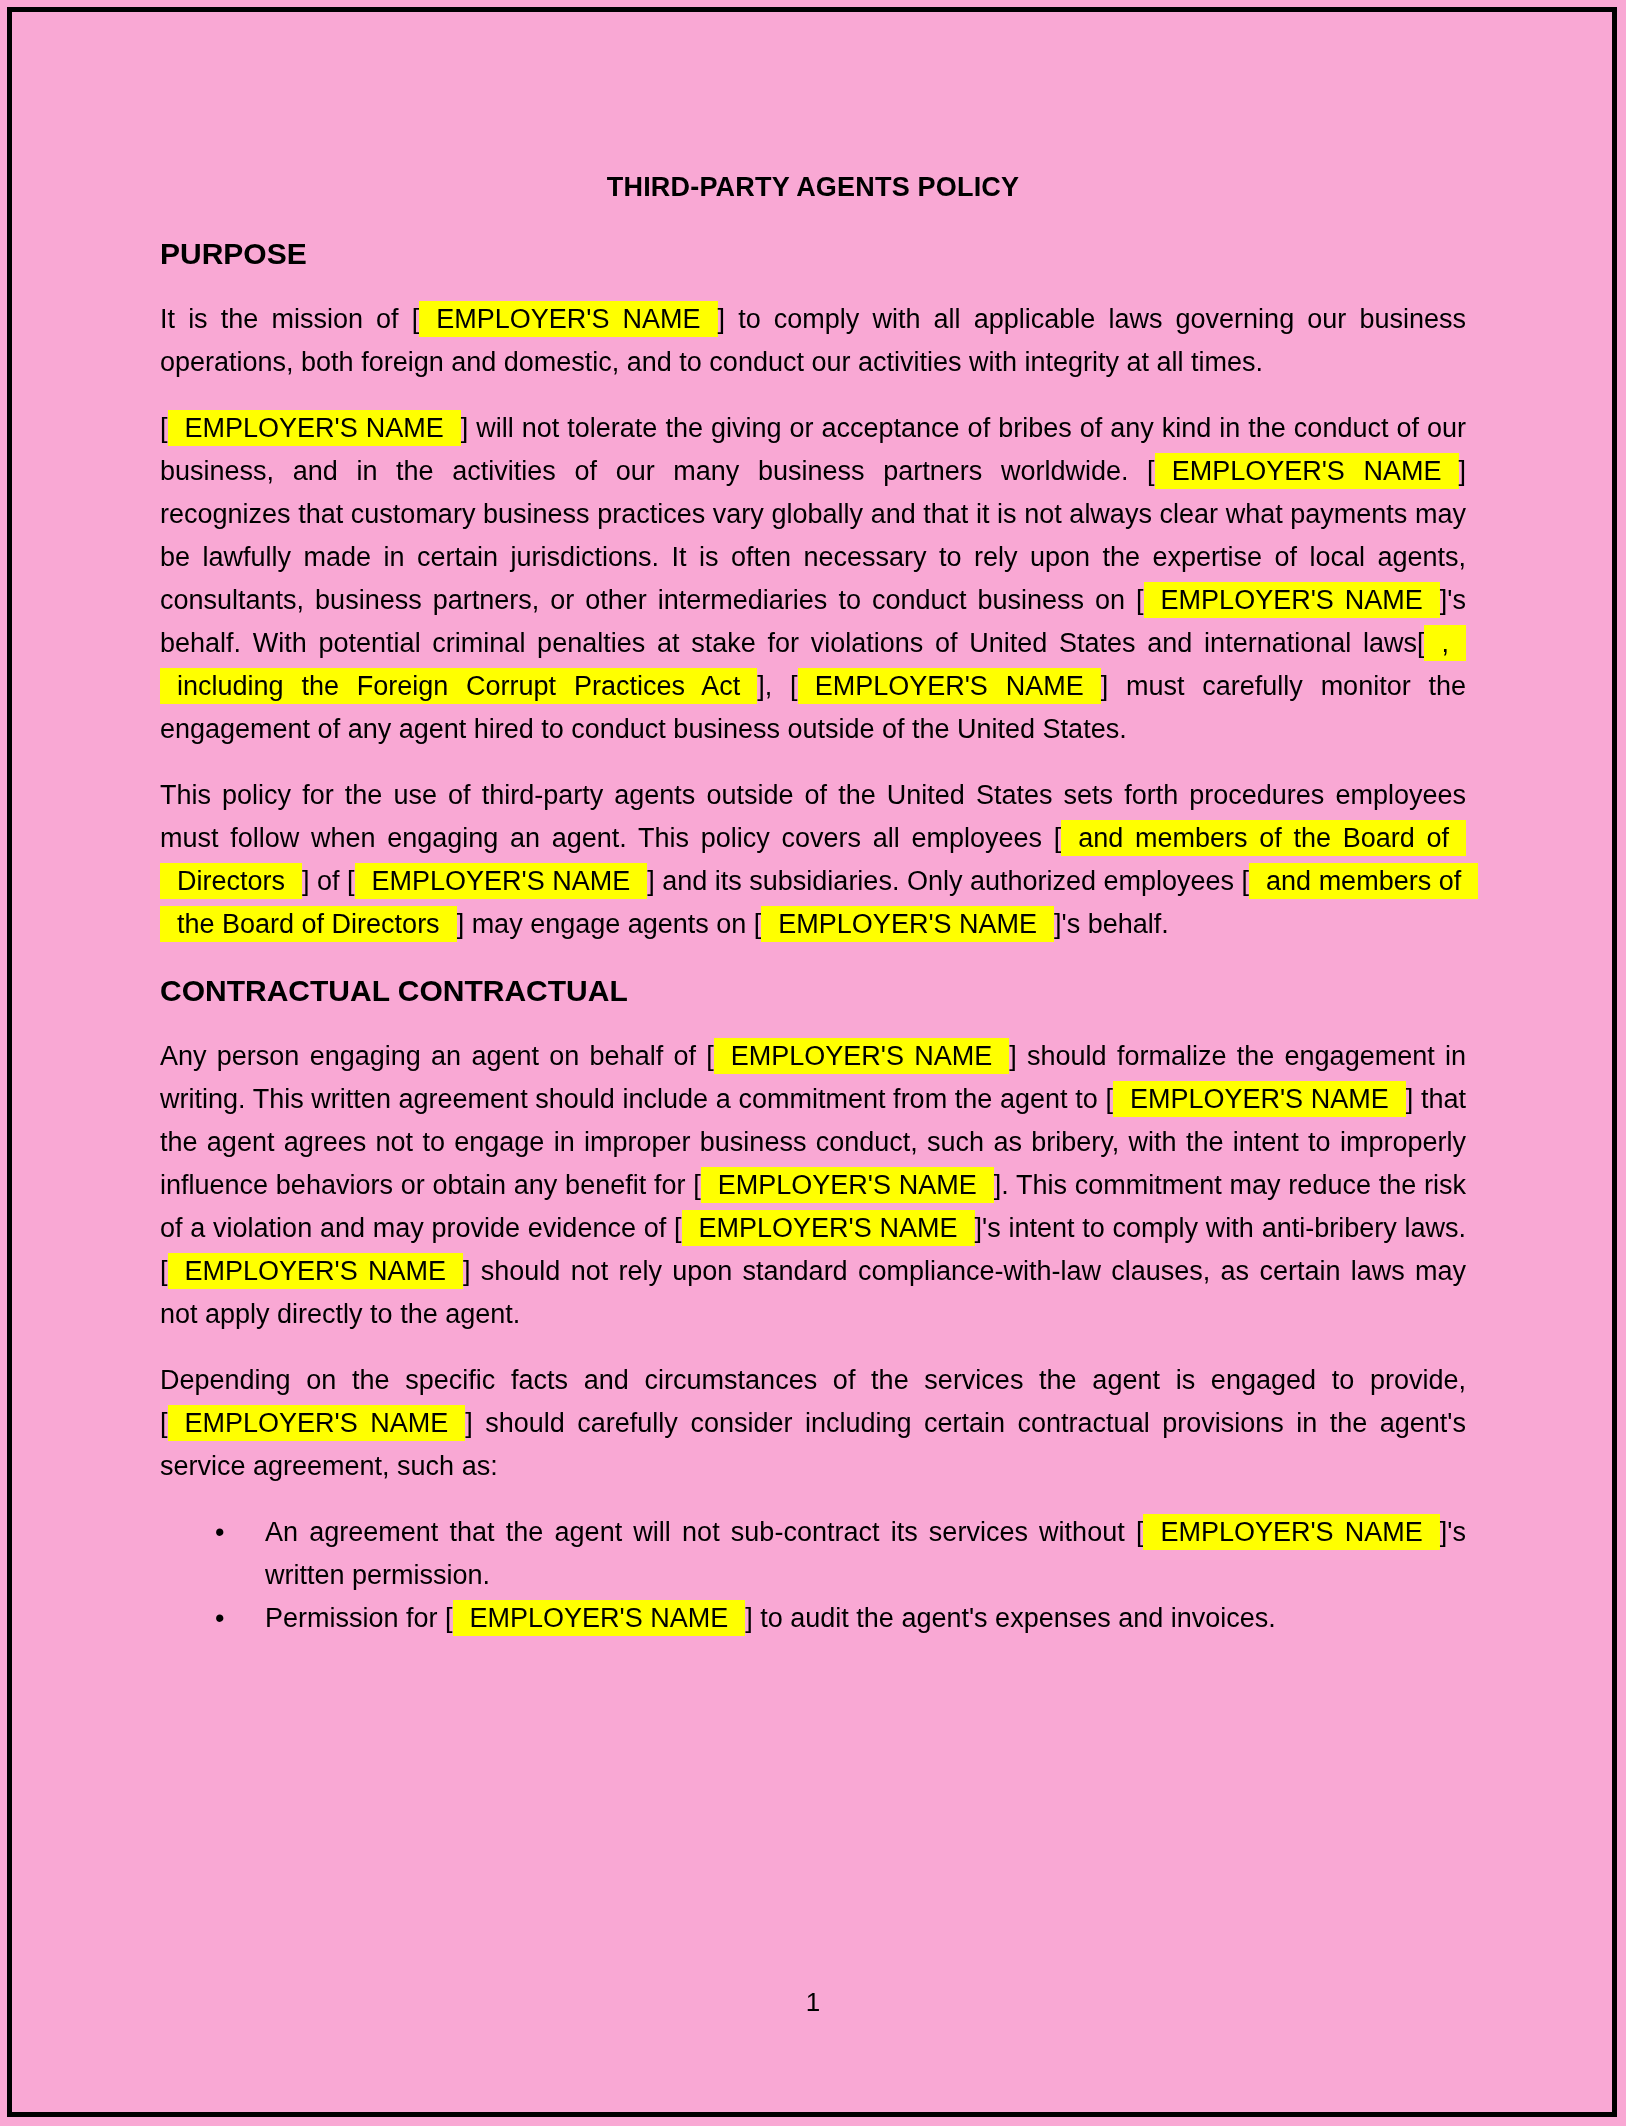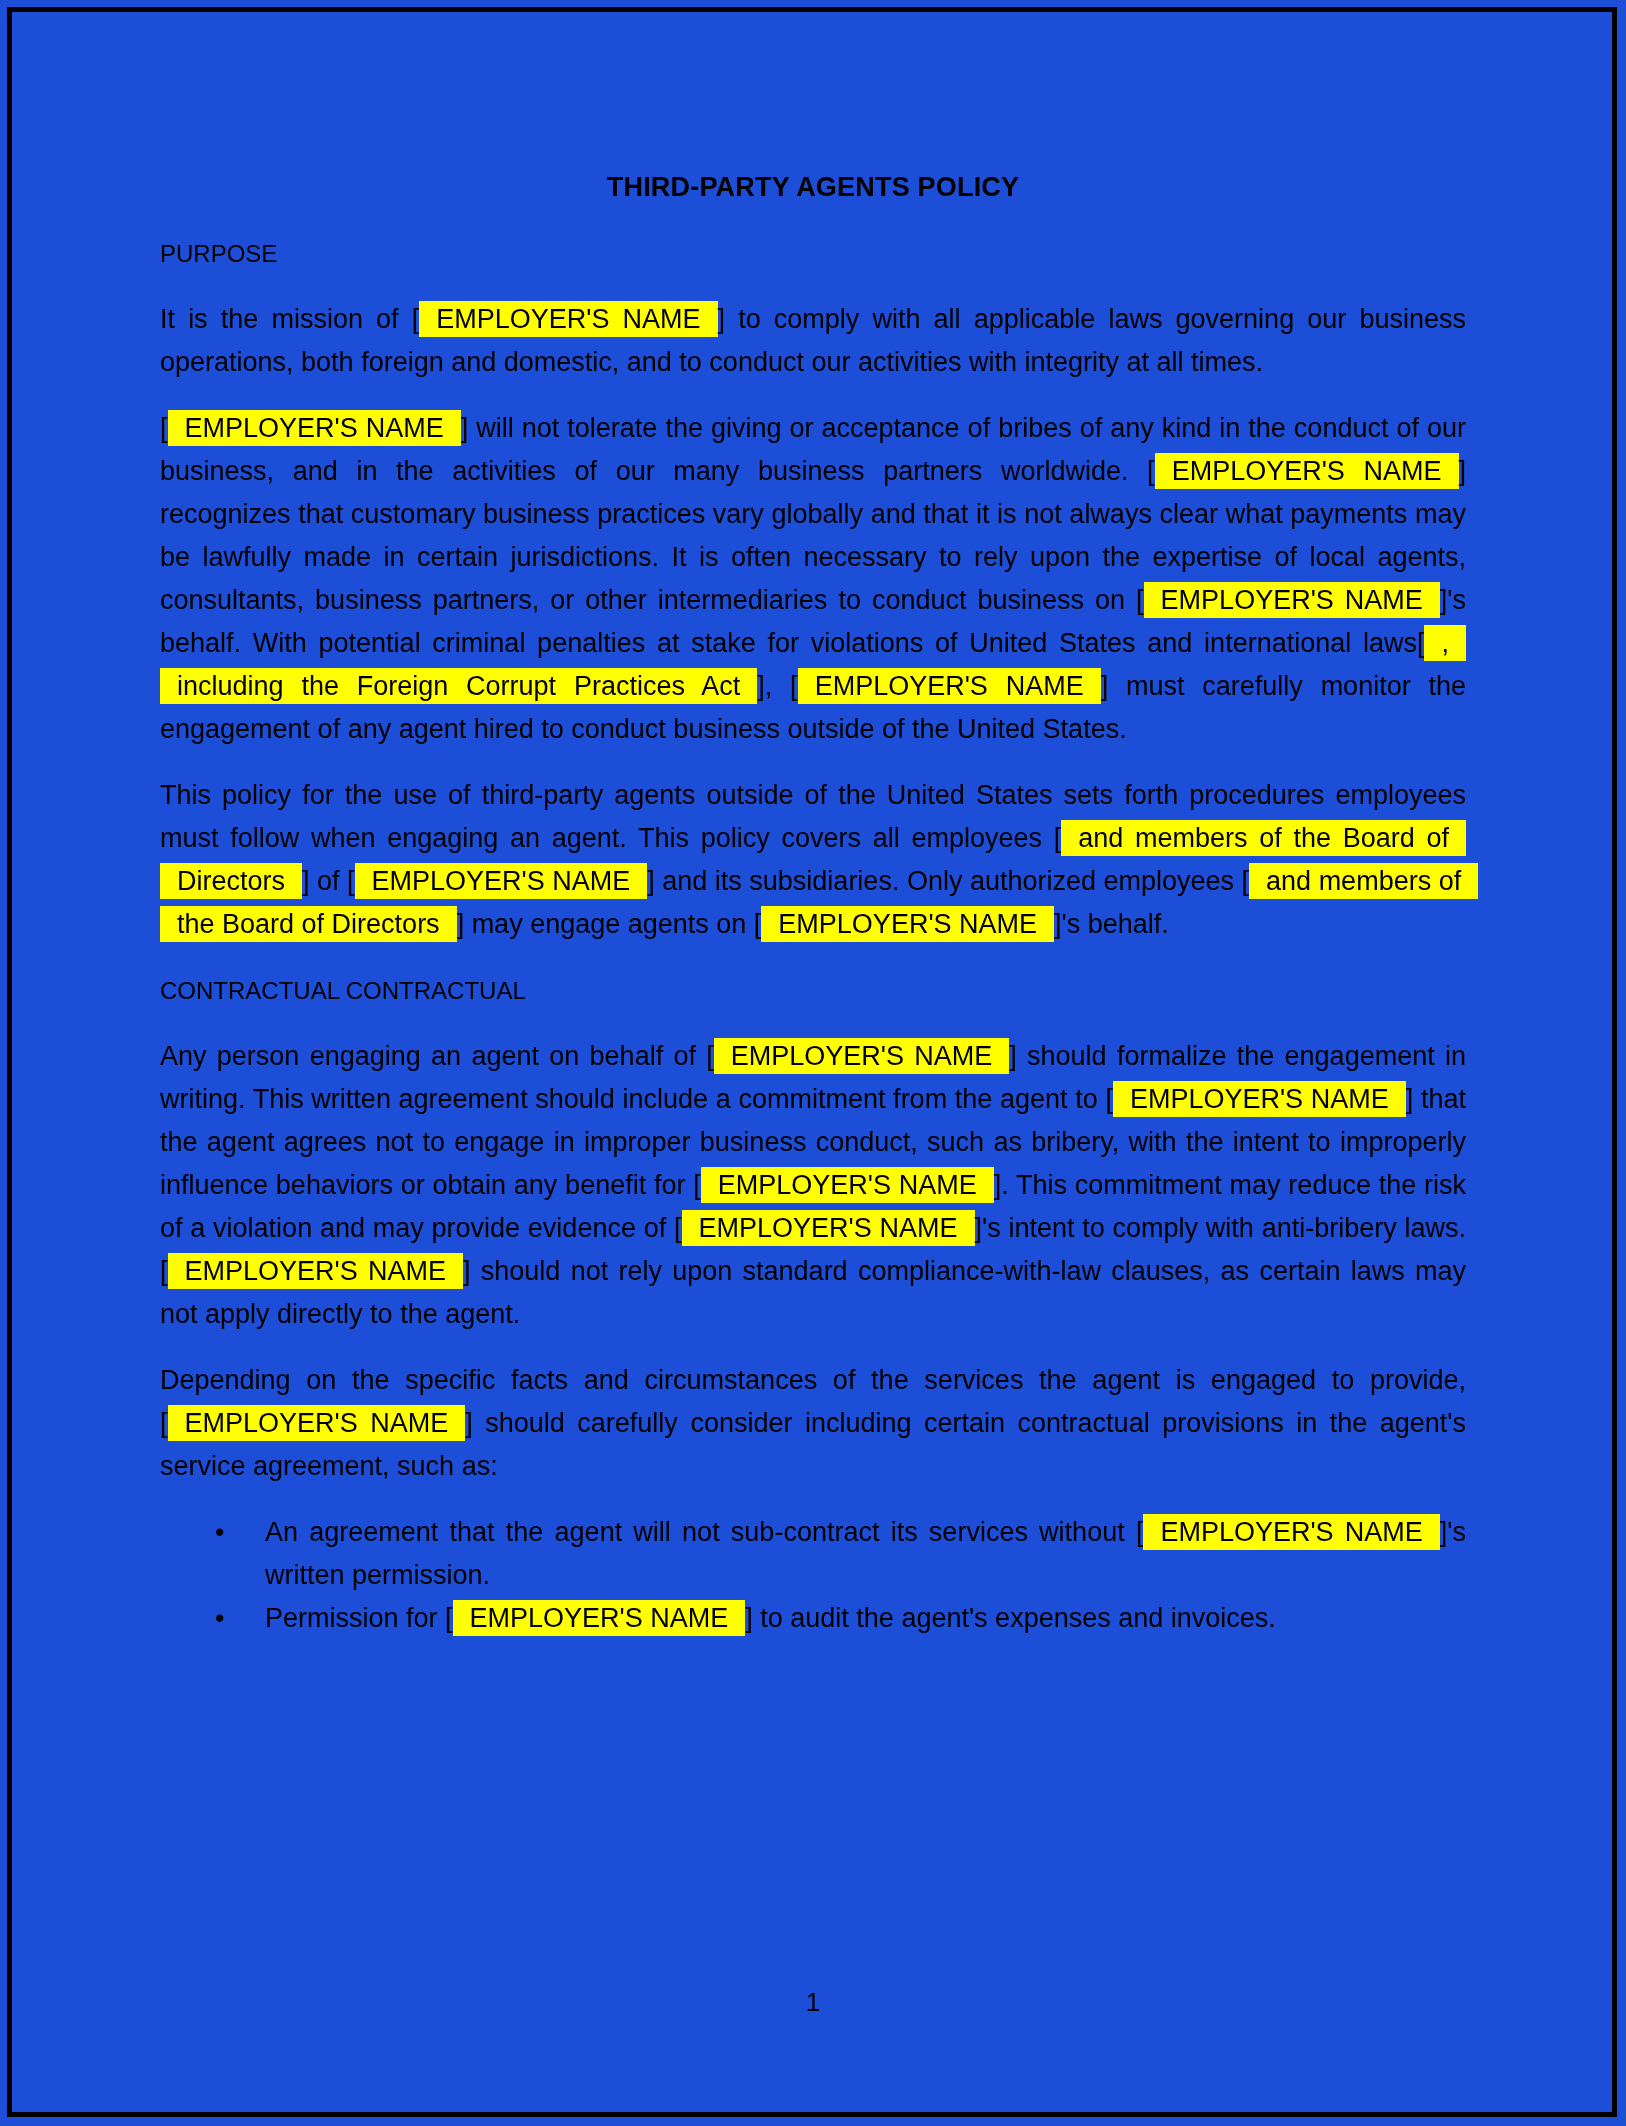--- a/index.html
+++ b/index.html
@@ -11,21 +11,21 @@
     width: 1626px;
     height: 2126px;
     overflow: hidden;
     font-family: "Liberation Sans", sans-serif;
     color: #000000;
   }
   .page {
     position: relative;
     width: 1626px;
     height: 2126px;
-    background: #1d4ed8;
+    background: #f9a8d4;
     box-sizing: border-box;
   }
   .frame {
     position: absolute;
     left: 7px; top: 7px; right: 9px; bottom: 9px;
     border: 5px solid #000000;
     pointer-events: none;
   }
   .content {
     position: absolute;
@@ -37,23 +37,23 @@
   .doc-title {
     margin: 166px 0 0 0;
     font-size: 27px;
     line-height: 43px;
     font-weight: bold;
     text-align: center;
     letter-spacing: 0.2px;
   }
   .section-heading {
     margin: 23px 0 0 0;
-    font-size: 24px;
+    font-size: 30px;
     line-height: 43px;
-    font-weight: normal;
+    font-weight: bold;
     text-align: left;
   }
   p.body-para {
     margin: 23px 0 0 0;
     font-size: 27px;
     line-height: 43px;
     text-align: justify;
   }
   ul.bullet-list {
     margin: 23px 0 0 0;

